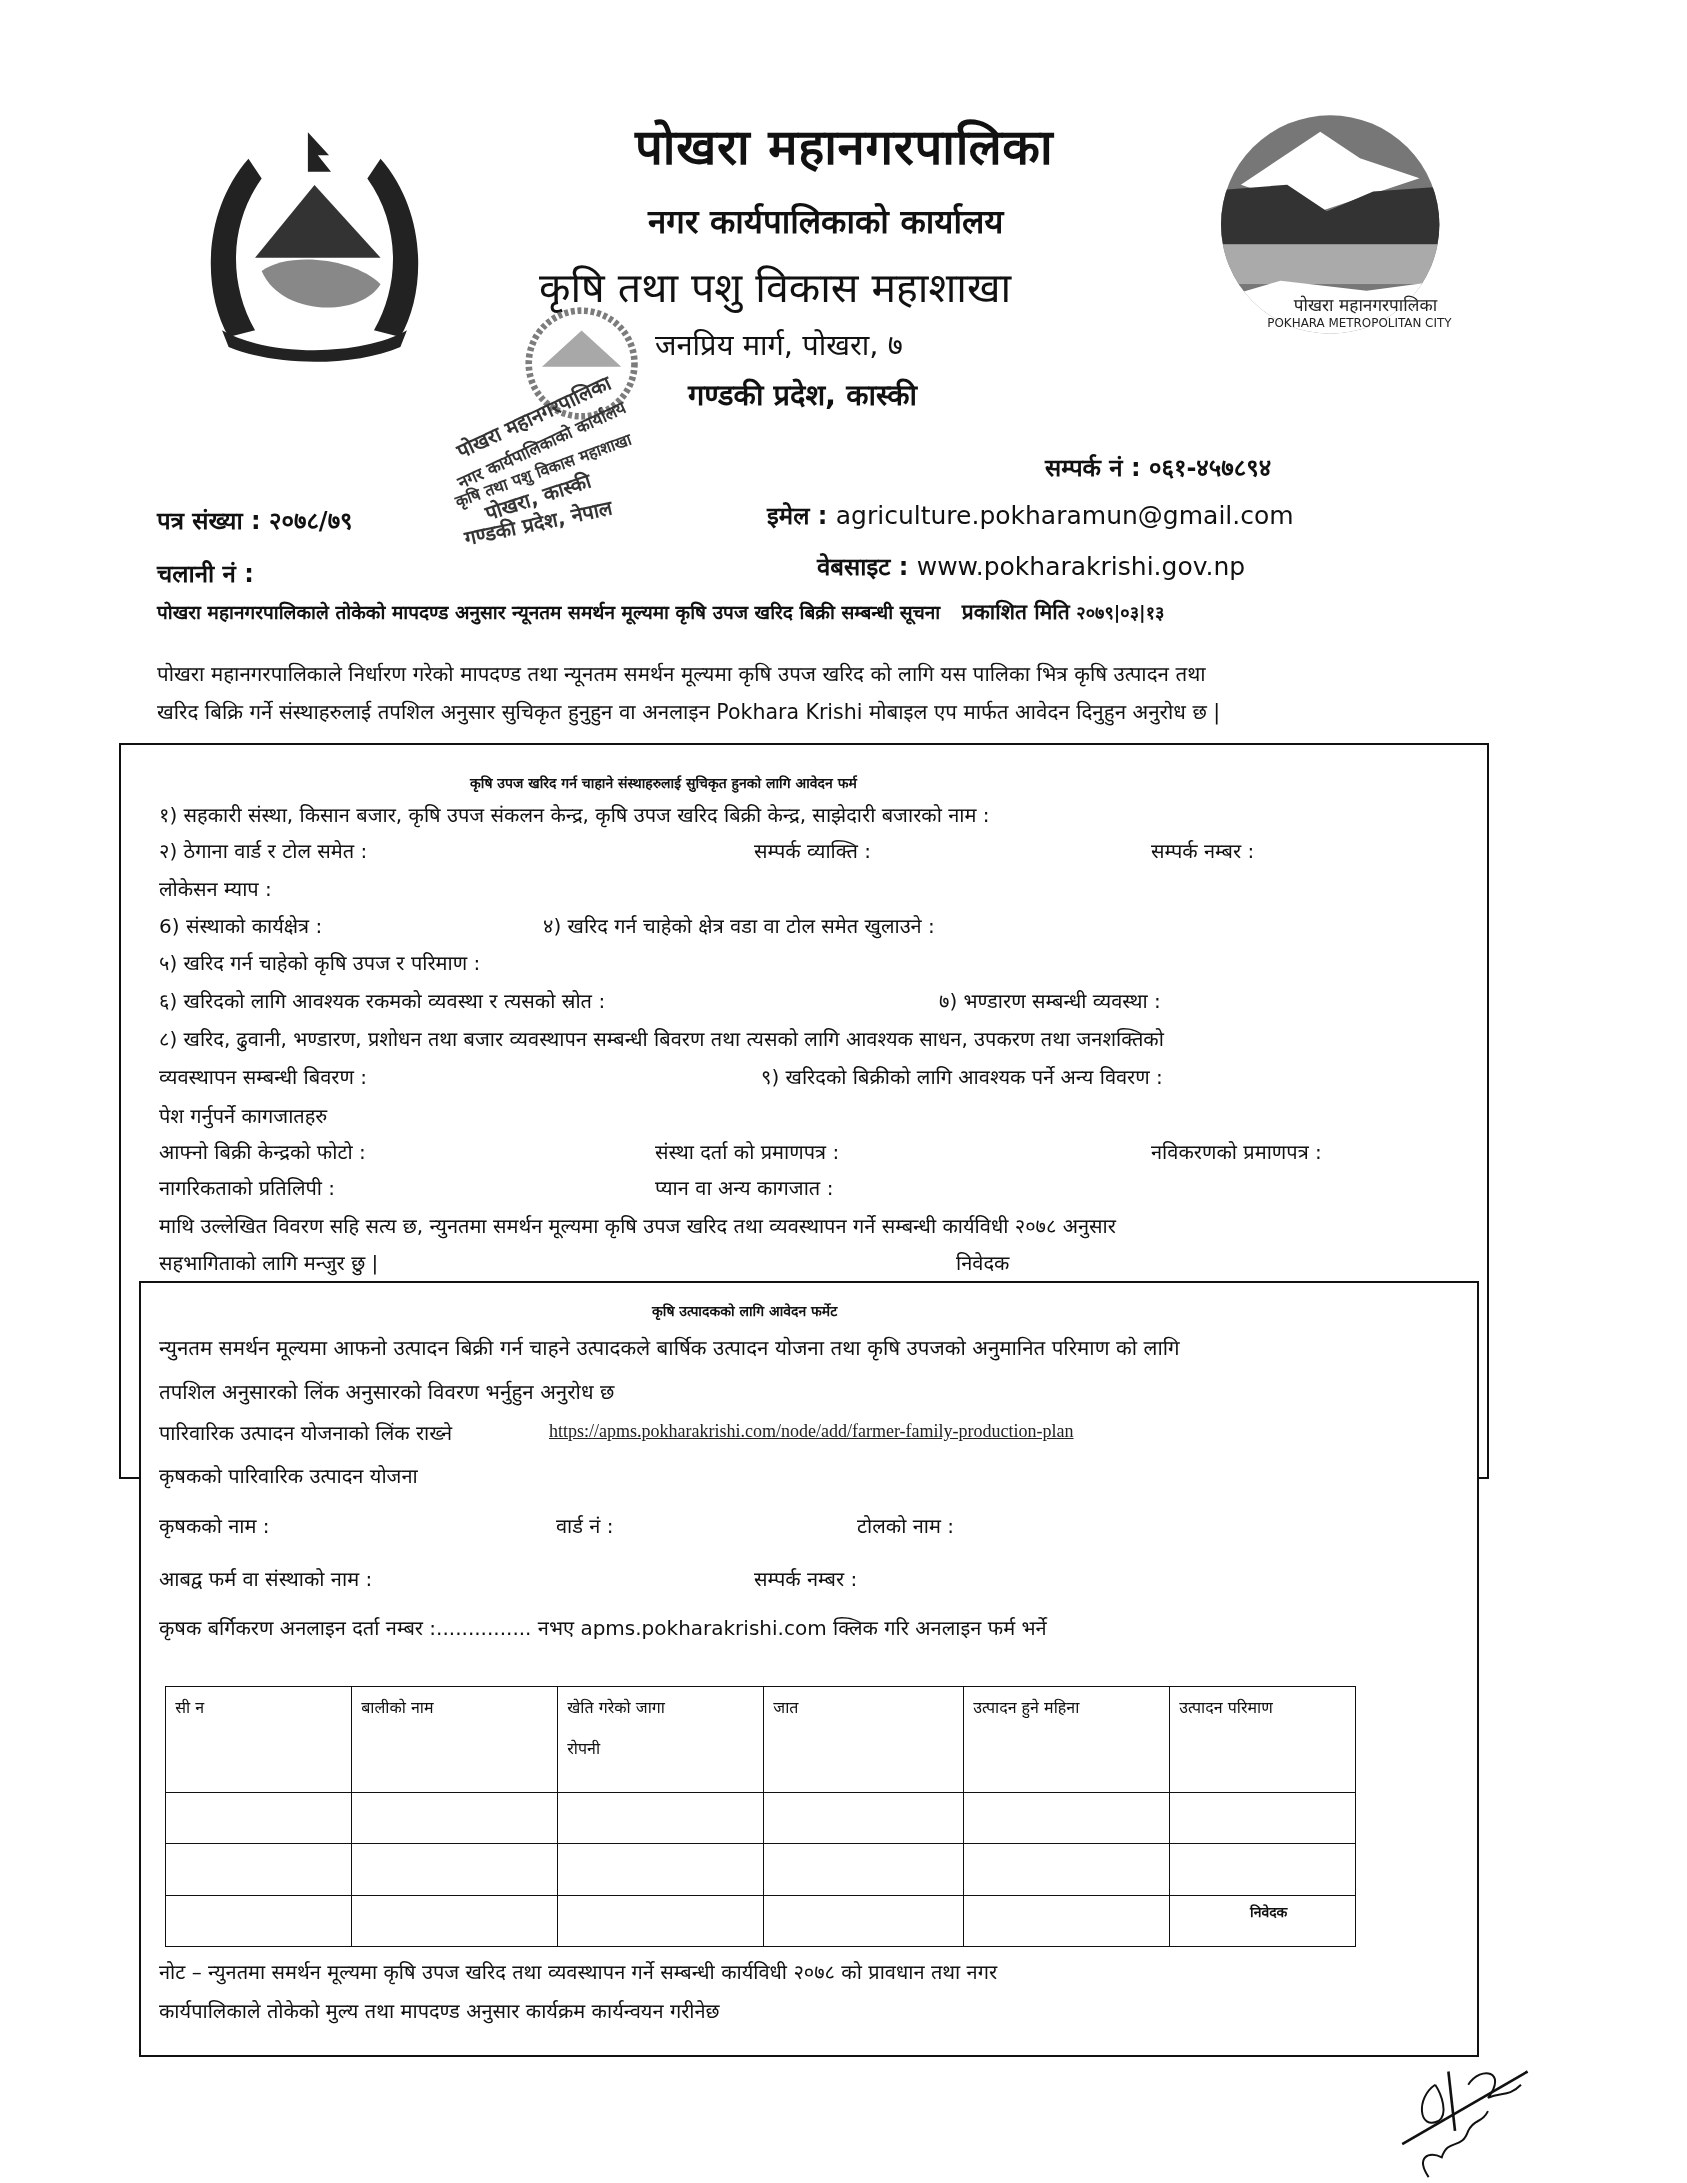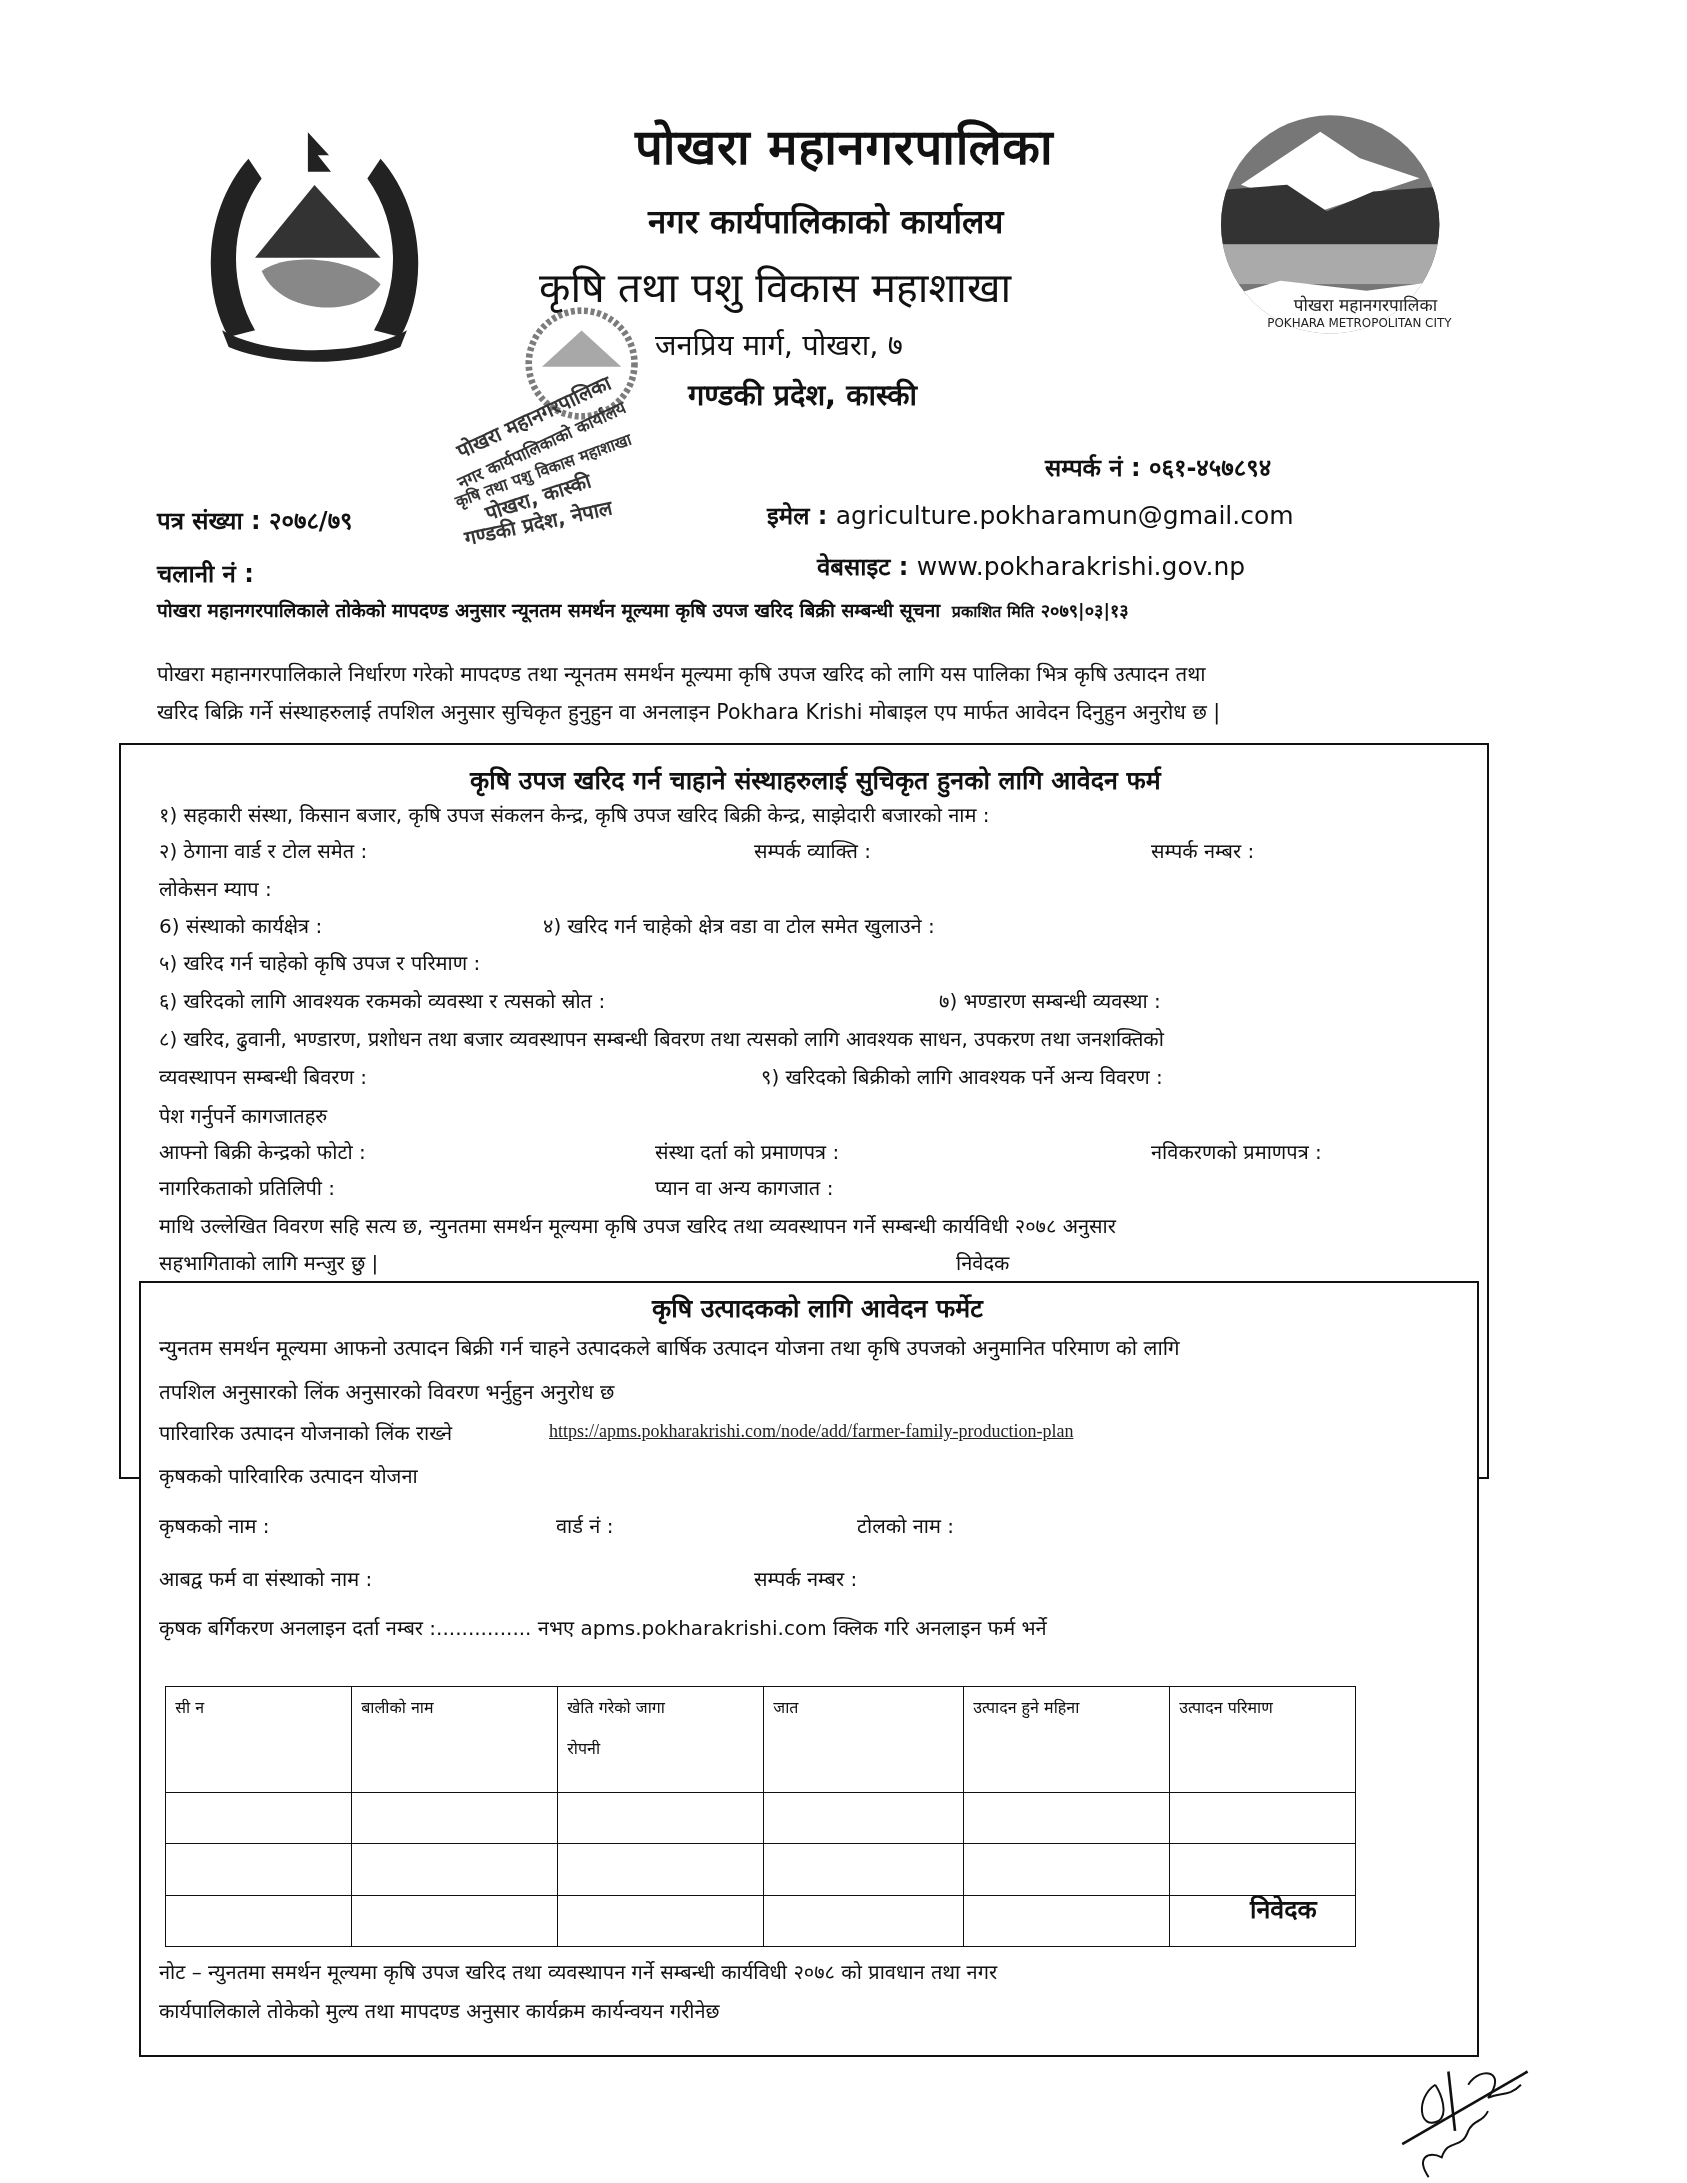--- a/index.html
+++ b/index.html
@@ -10,21 +10,21 @@
   .hdr-sub { font-size: 33px; font-weight: bold; }
   .hdr-dept { font-size: 41px; }
   .hdr-addr { font-size: 29px; }
   .meta { font-size: 24px; font-weight: bold; }
   .meta-en { font-size: 25px; font-weight: normal; }
   .notice { font-size: 19px; font-weight: bold; }
   .body-text { font-size: 21px; line-height: 38px; }
   .form-text { font-size: 20px; }
   .box { position: absolute; border: 2.6px solid #111; background: transparent; box-sizing: border-box; }
   .box2 { background: #fff; }
-  .form-title { font-size: 25px; font-weight: bold; }
+  .form-title { font-size: 14px; font-weight: bold; margin-top: 11px; }
   .link { font-family: Liberation Serif, serif; font-size: 18px; text-decoration: underline; color: #222; }
   table.plan { position: absolute; border-collapse: collapse; }
   table.plan th, table.plan td { border: 1.3px solid #111; vertical-align: top; text-align: left;
       font-size: 16px; font-weight: normal; padding: 9.3px 9.3px; }
   table.plan th { height: 86px; }
   table.plan td { height: 32px; }
   .logo-svg { position: absolute; }
   .stamp { position: absolute; opacity: 0.85; }
   .stamp-text { font-size: 20px; font-weight: bold; }
 </style>
@@ -91,21 +91,21 @@
   <span class="meta-en">agriculture.pokharamun@gmail.com</span>
 </div>
 <div class="abs meta" style="left:157px;top:556px">चलानी नं :</div>
 <div class="abs meta" style="left:817px;top:549px">
   <span>वेबसाइट :</span>
   <span class="meta-en">www.pokharakrishi.gov.np</span>
 </div>
 
 <div class="abs notice" style="left:157px;top:597px">
   <span>पोखरा महानगरपालिकाले तोकेको मापदण्ड अनुसार न्यूनतम समर्थन मूल्यमा कृषि उपज खरिद बिक्री सम्बन्धी सूचना</span>
-  <span style="font-size:16px;margin-left:5px">प्रकाशित मिति</span>
+  <span style="font-size:21px;margin-left:15px">प्रकाशित मिति</span>
   <span style="font-size:18px">२०७९|०३|१३</span>
 </div>
 <div class="abs body-text" style="left:157px;top:655px;font-size:20.5px">पोखरा महानगरपालिकाले निर्धारण गरेको मापदण्ड तथा न्यूनतम समर्थन मूल्यमा कृषि उपज खरिद को लागि यस पालिका भित्र कृषि उत्पादन तथा</div>
 <div class="abs body-text" style="left:157px;top:693px;font-size:20.5px">खरिद बिक्रि गर्ने संस्थाहरुलाई तपशिल अनुसार सुचिकृत हुनुहुन वा अनलाइन Pokhara Krishi मोबाइल एप मार्फत आवेदन दिनुहुन अनुरोध छ |</div>
 
 <div class="box" style="left:119px;top:743px;width:1370px;height:736px"></div>
 <div class="abs form-title" style="left:470px;top:762px">कृषि उपज खरिद गर्न चाहाने संस्थाहरुलाई सुचिकृत हुनको लागि आवेदन फर्म</div>
 <div class="abs form-text" style="left:159px;top:801px">१) सहकारी संस्था, किसान बजार, कृषि उपज संकलन केन्द्र, कृषि उपज खरिद बिक्री केन्द्र, साझेदारी बजारको नाम :</div>
 <div class="abs form-text" style="left:159px;top:837px">२) ठेगाना वार्ड र टोल समेत :</div>
 <div class="abs form-text" style="left:754px;top:837px">सम्पर्क व्याक्ति :</div>

